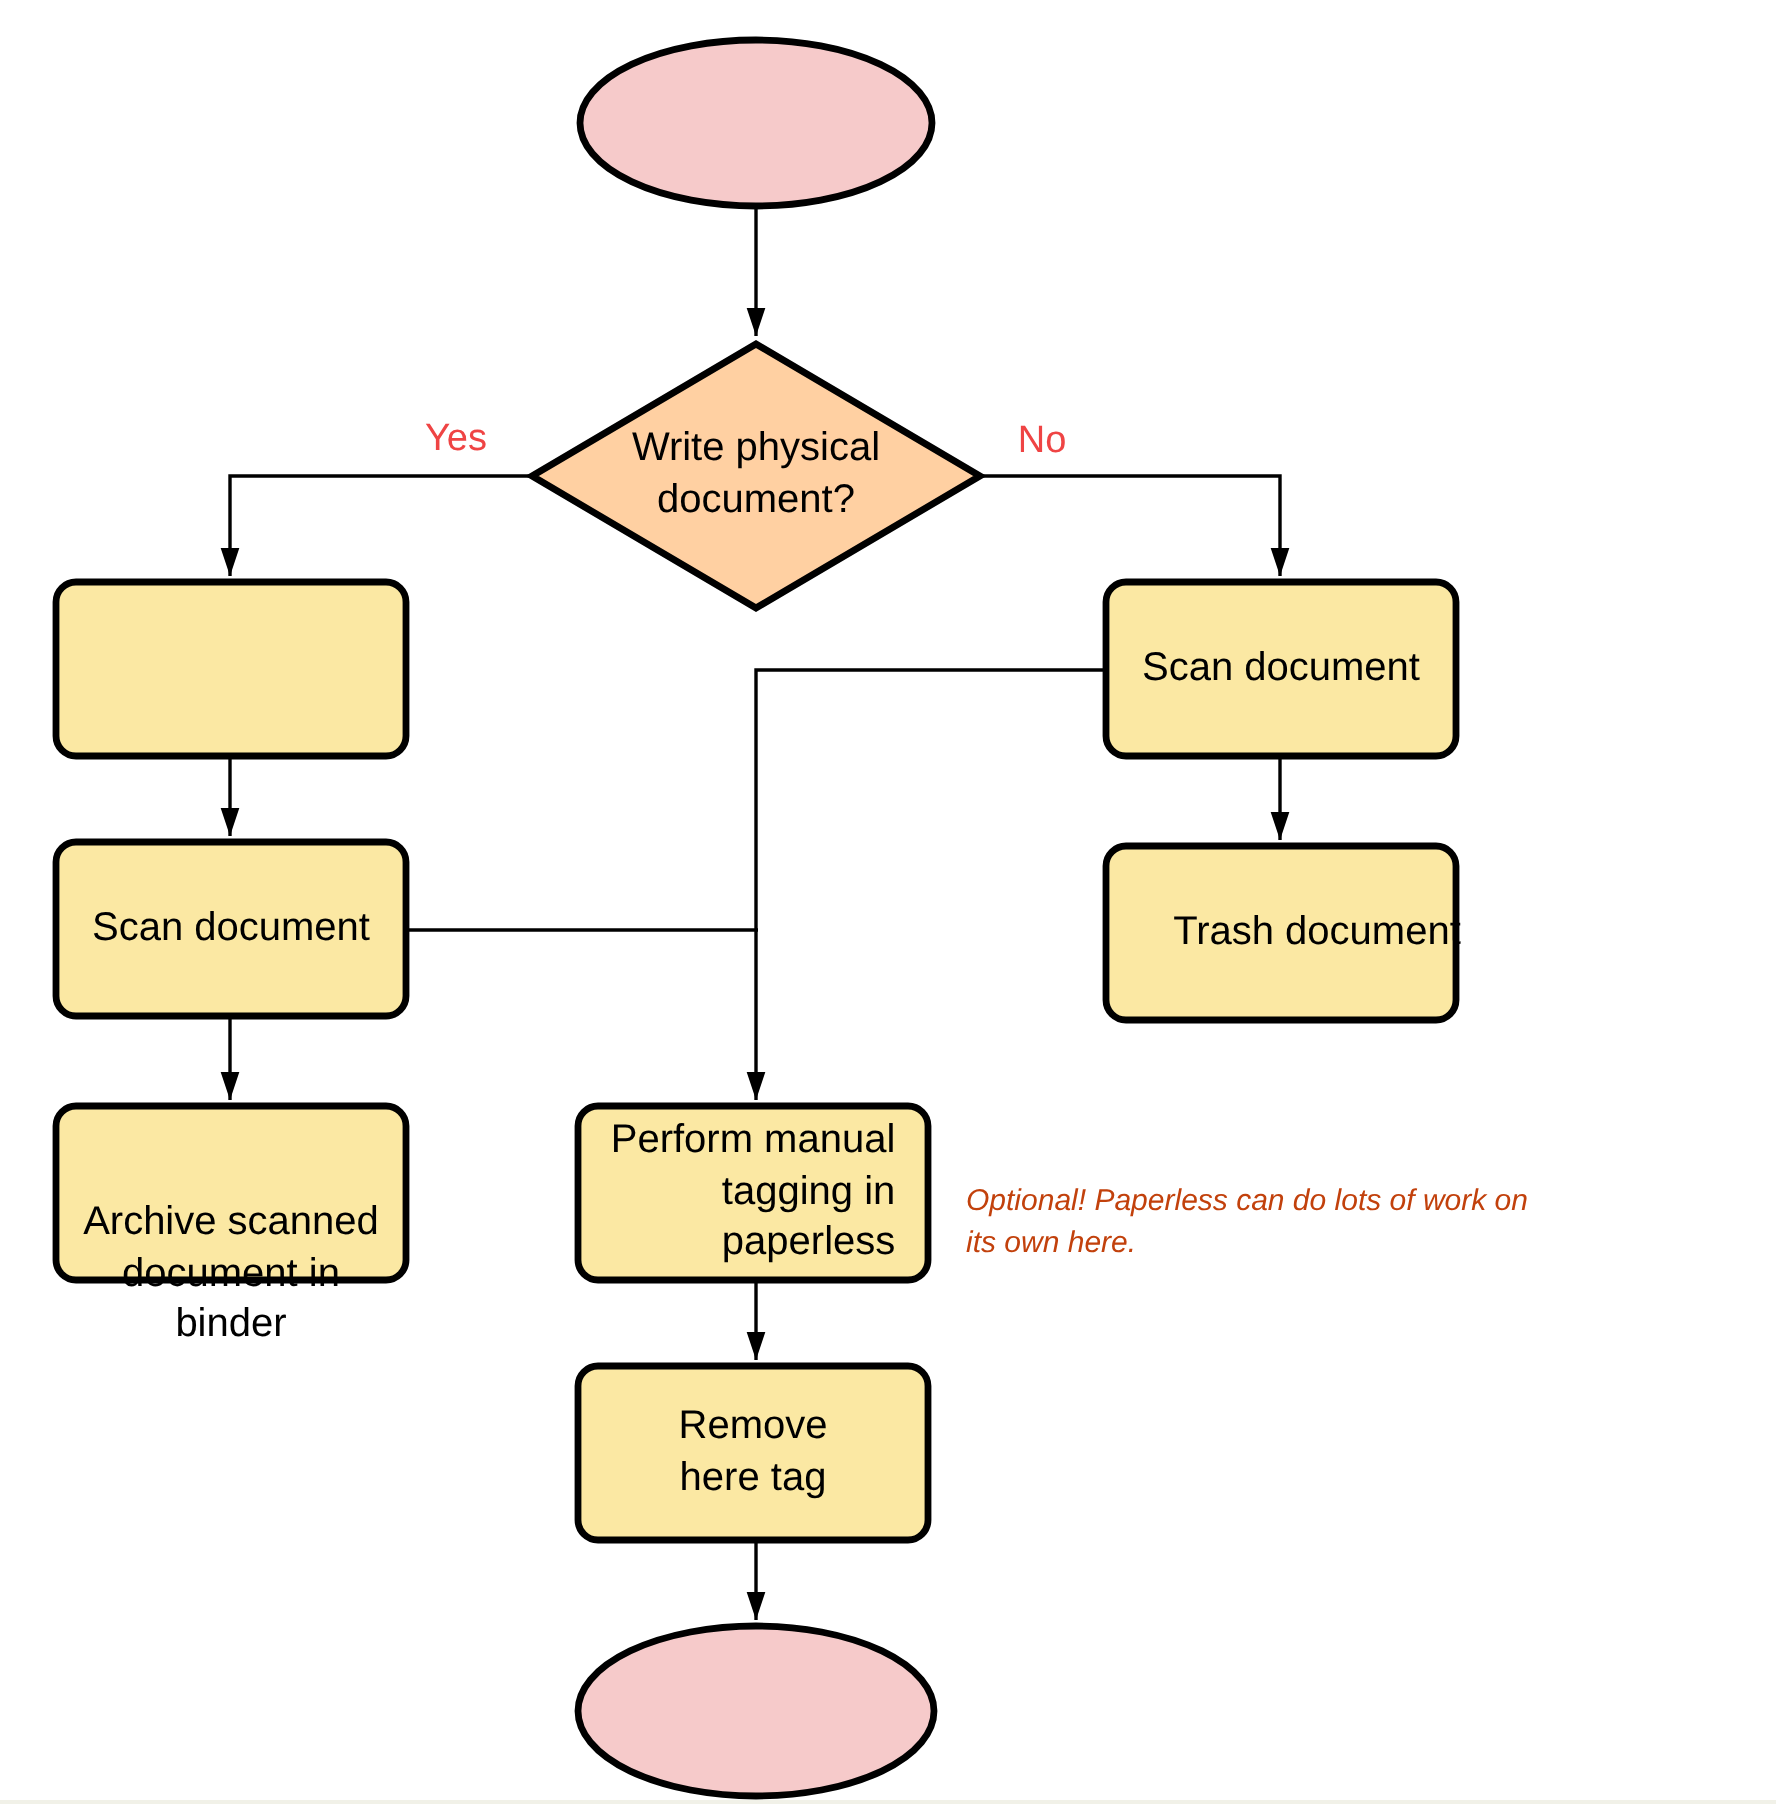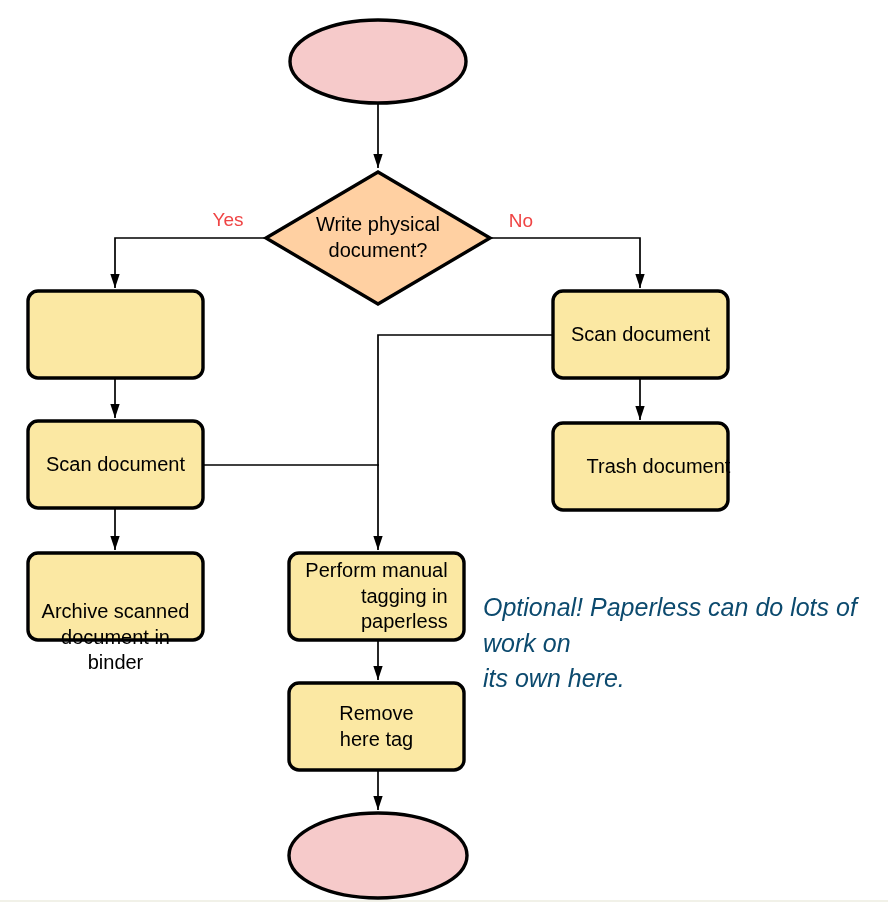--- a/index.html
+++ b/index.html
@@ -48,24 +48,24 @@
     position: absolute;
     text-align: center;
     font-size: 19px;
     color: #ef4444;
   }
   .annotation {
     position: absolute;
     left: 483px;
     top: 590px;
     width: 404px;
-    font-size: 25px;
+    font-size: 15px;
     font-style: italic;
     line-height: 1.42;
-    color: #0c4a6e;
+    color: #c2410c;
     white-space: pre-line;
   }
   .bottom-separator {
     position: absolute;
     left: 0;
     top: 900px;
     width: 888px;
     height: 2px;
     background: #f1f1e8;
   }

